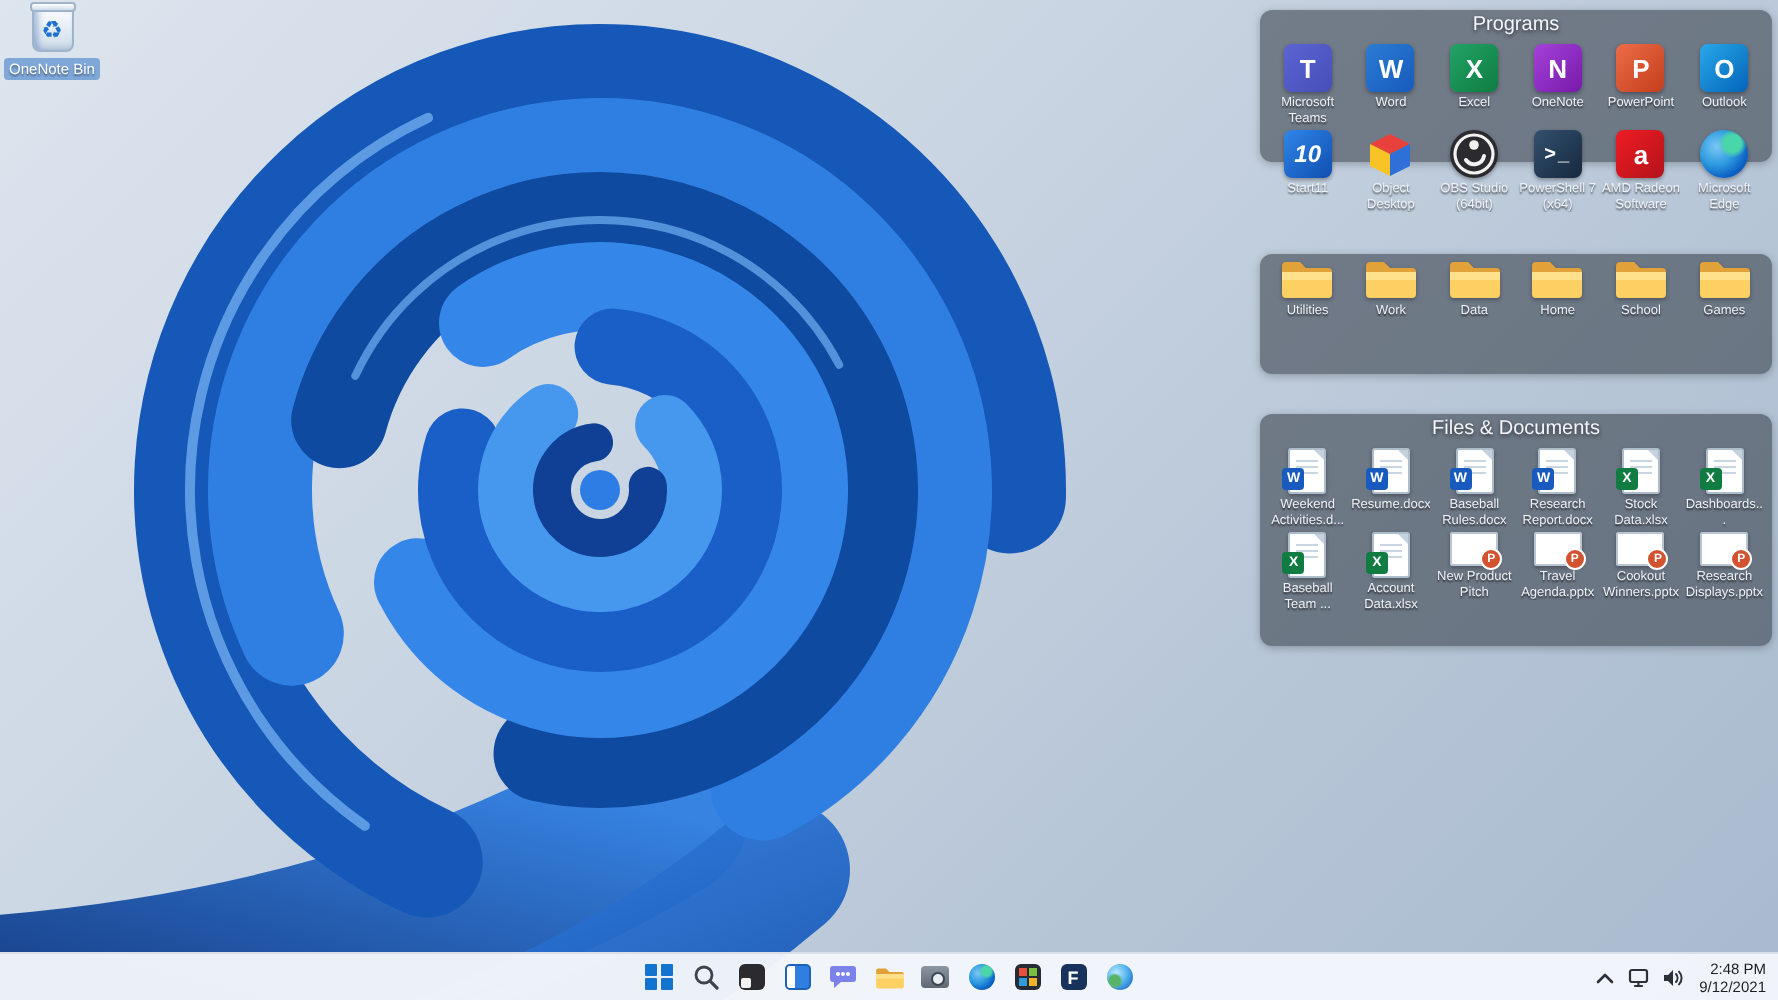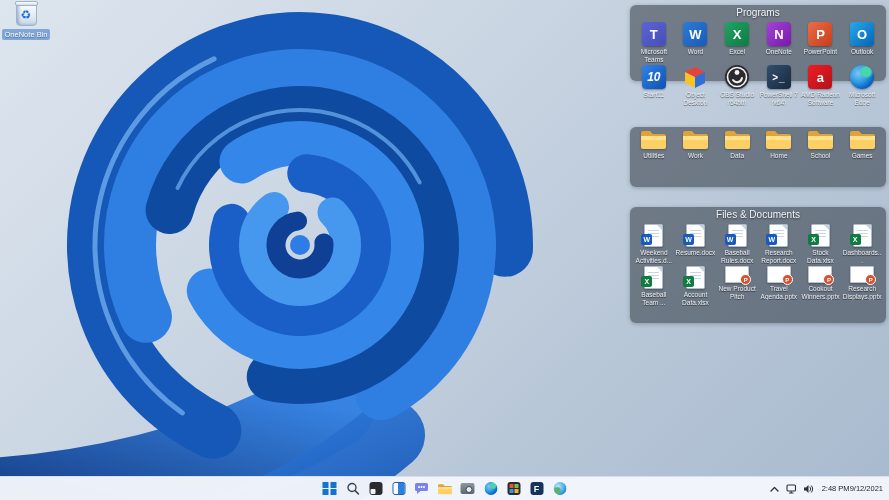--- a/index.html
+++ b/index.html
@@ -67,21 +67,21 @@
   
   .cube{width:24px;height:24px;}
 
   
   .taskbar{position:absolute;left:0;right:0;bottom:0;height:23px;background:rgba(243,246,251,.97);
     border-top:1px solid #d9dfe8;display:flex;align-items:center;}
   .tb-center{position:absolute;left:50%;transform:translateX(-50%);display:flex;align-items:center;gap:6px;height:100%;}
   .tbtn{width:17px;height:17px;display:flex;align-items:center;justify-content:center;border-radius:3px;cursor:pointer;}
   .tb-right{position:absolute;right:4px;top:0;bottom:0;display:flex;align-items:center;gap:5px;}
   .trayico{width:12px;height:12px;display:flex;align-items:center;justify-content:center;cursor:pointer;}
-  .clock{display:flex;flex-direction:row;align-items:flex-end;justify-content:center;font-size:7.5px;
+  .clock{display:flex;flex-direction:column;align-items:flex-end;justify-content:center;font-size:7.5px;
     line-height:9px;color:#1b1f26;cursor:pointer;padding:0 2px;}
 
   .i-start{width:14px;height:14px;display:grid;grid-template-columns:6px 6px;grid-template-rows:6px 6px;gap:1.5px;}
   .i-start span{background:#1274cf;border-radius:.5px;}
   .i-darkapp{width:13px;height:13px;background:#2a2a2f;border-radius:3px;position:relative;}
   .i-darkapp::after{content:"";position:absolute;left:1.5px;bottom:1.5px;width:5px;height:5px;background:#f2f2f2;border-radius:1px;}
   .i-split{width:13px;height:13px;border-radius:2.5px;border:1px solid #1e62b8;box-sizing:border-box;
     background:linear-gradient(90deg,#ffffff 0 4px,#2f7fe0 4px);}
   .i-folder-s{width:15px;height:12px;}
   .i-edge-s{width:13px;height:13px;border-radius:50%;

